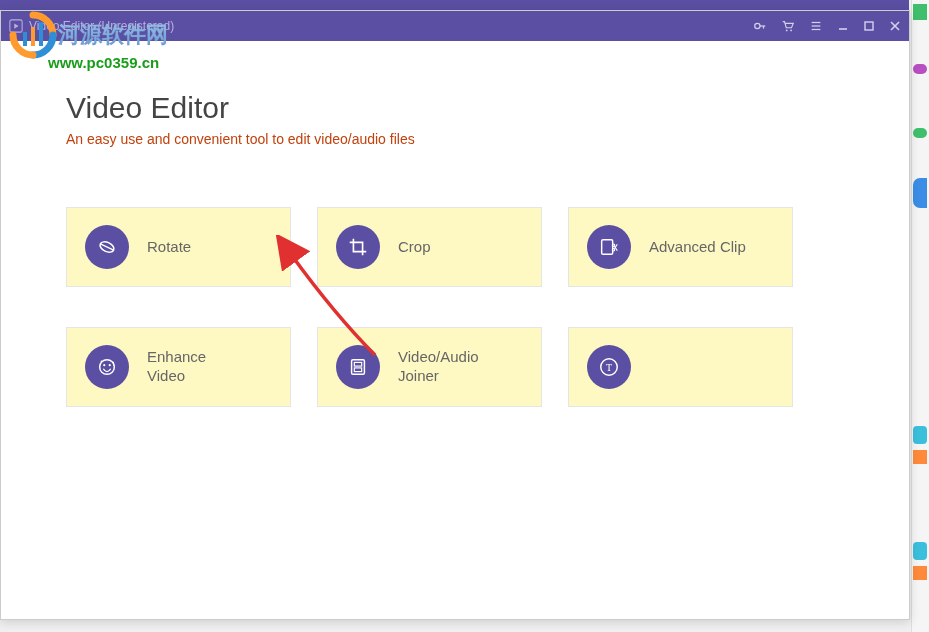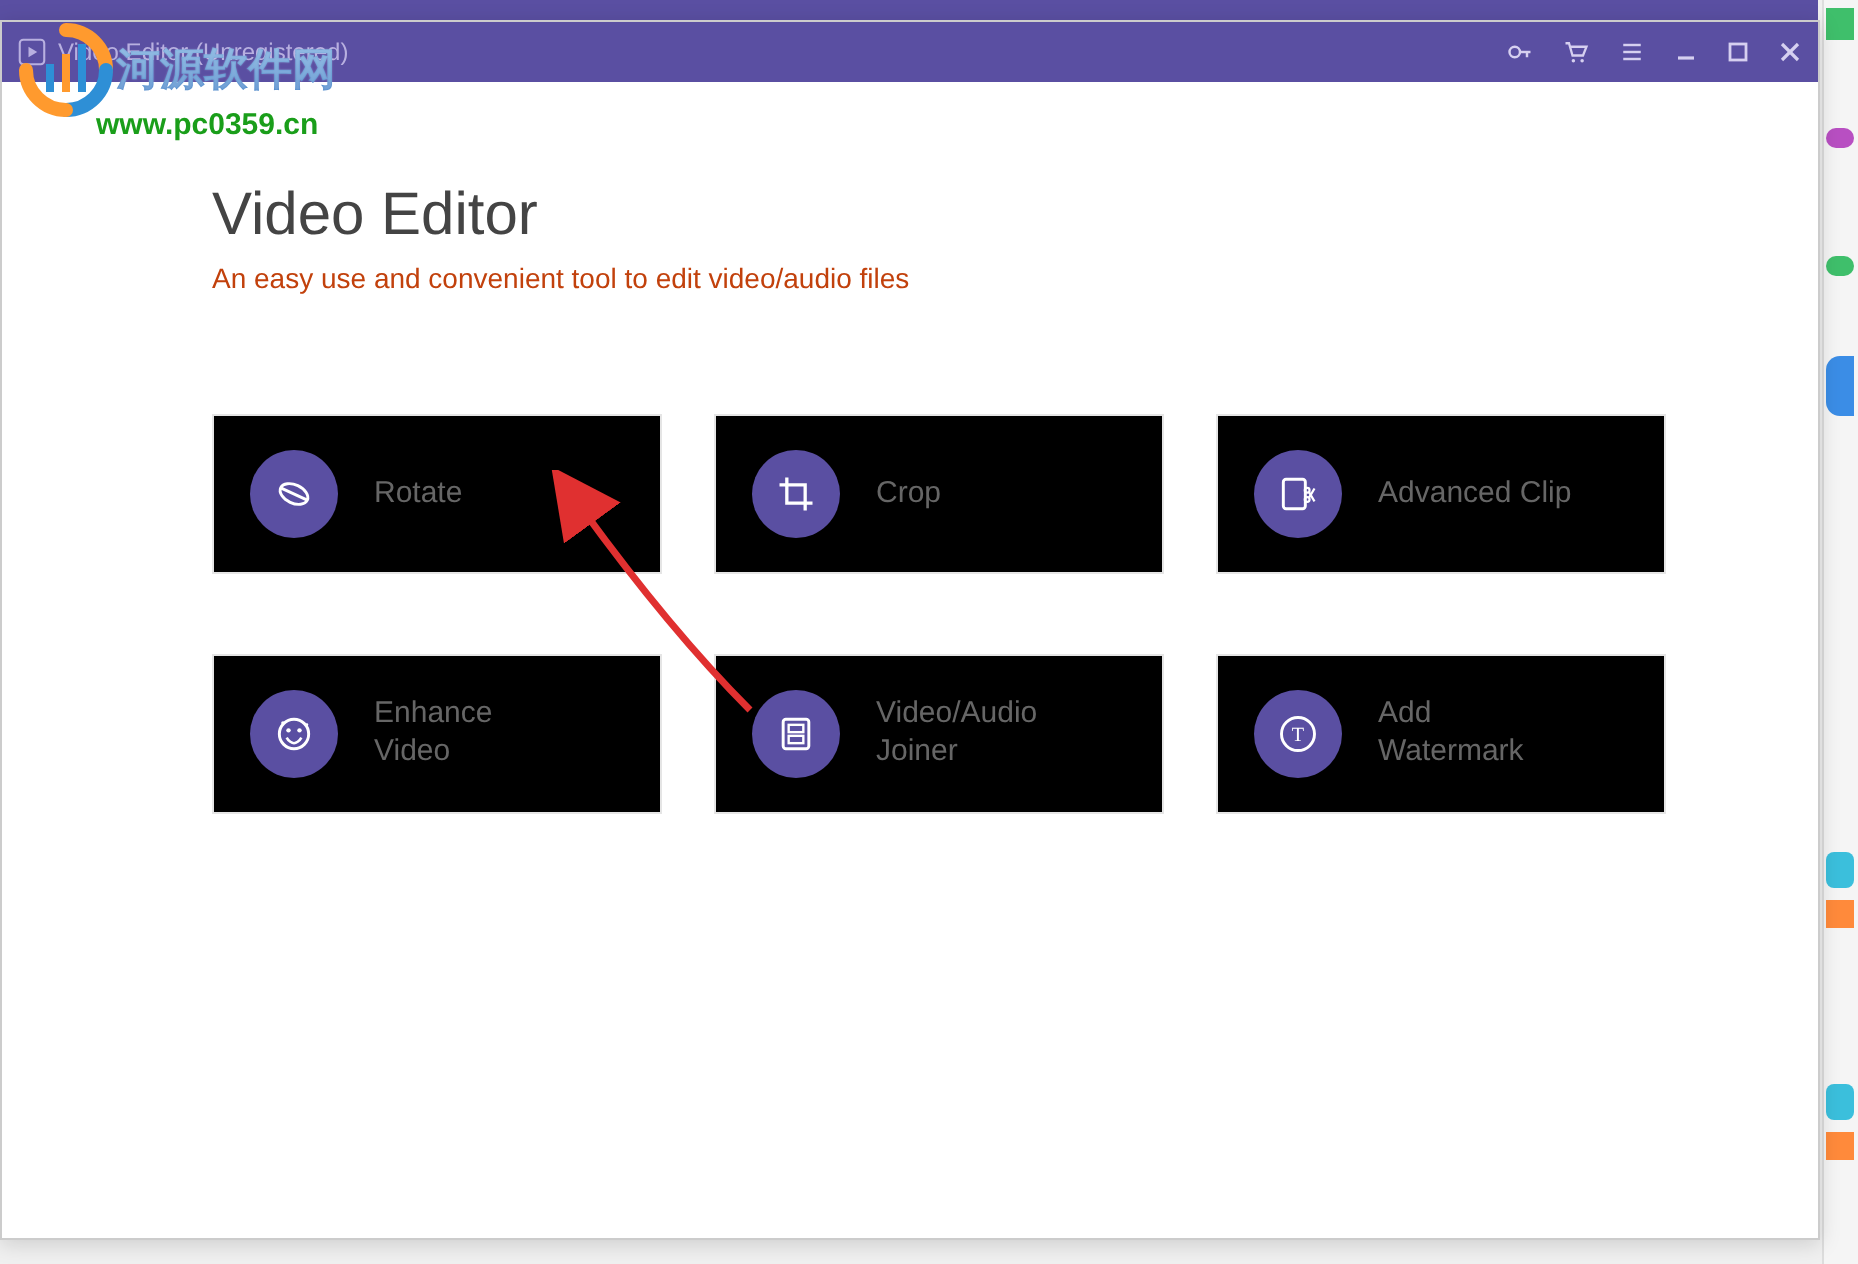--- a/index.html
+++ b/index.html
@@ -51,21 +51,21 @@
     gap: 14px;
     color: #d6d0f0;
   }
   .titlebar-icons span, .titlebar-icons svg {
     cursor: pointer;
     display: inline-flex;
     align-items: center;
     justify-content: center;
   }
   .content {
-    padding: 50px 100px 40px 105px;
+    padding: 50px 100px 40px 65px;
   }
   .heading {
     font-size: 30px;
     font-weight: 300;
     color: #444;
     margin-bottom: 6px;
   }
   .subheading {
     font-size: 14px;
     color: #c2410c;
@@ -77,21 +77,21 @@
     grid-auto-rows: 80px;
     gap: 40px 26px;
   }
   .tile {
     border: 1px solid #e5e5e5;
     display: flex;
     align-items: center;
     padding: 0 18px;
     gap: 18px;
     cursor: pointer;
-    background: #000000;
+    background: #fef9c3;
   }
   .tile-icon {
     width: 44px;
     height: 44px;
     border-radius: 50%;
     background: #5a4fa2;
     display: flex;
     align-items: center;
     justify-content: center;
     flex-shrink: 0;
@@ -298,22 +298,20 @@
 Joiner</div>
       </div>
 
       <div class="tile">
         <div class="tile-icon">
           <svg viewBox="0 0 24 24">
               <circle cx="12" cy="12" r="9" fill="none" stroke="#fff" stroke-width="1.6"></circle>
               <text x="12" y="16" text-anchor="middle" font-size="11" fill="#fff" font-family="serif">T</text>
             </svg>
         </div>
-        <div class="tile-label" style="white-space:pre-line;">Add
-Watermark</div>
       </div>
 
     </div>
   </div>
 </div>
 
 <div class="watermark">
   <div class="wm-row1">
     <svg class="wm-logo" viewBox="0 0 50 50">
       <path d="M25 5 A20 20 0 0 1 45 25" fill="none" stroke="#ff9a2e" stroke-width="7" stroke-linecap="round"></path>

